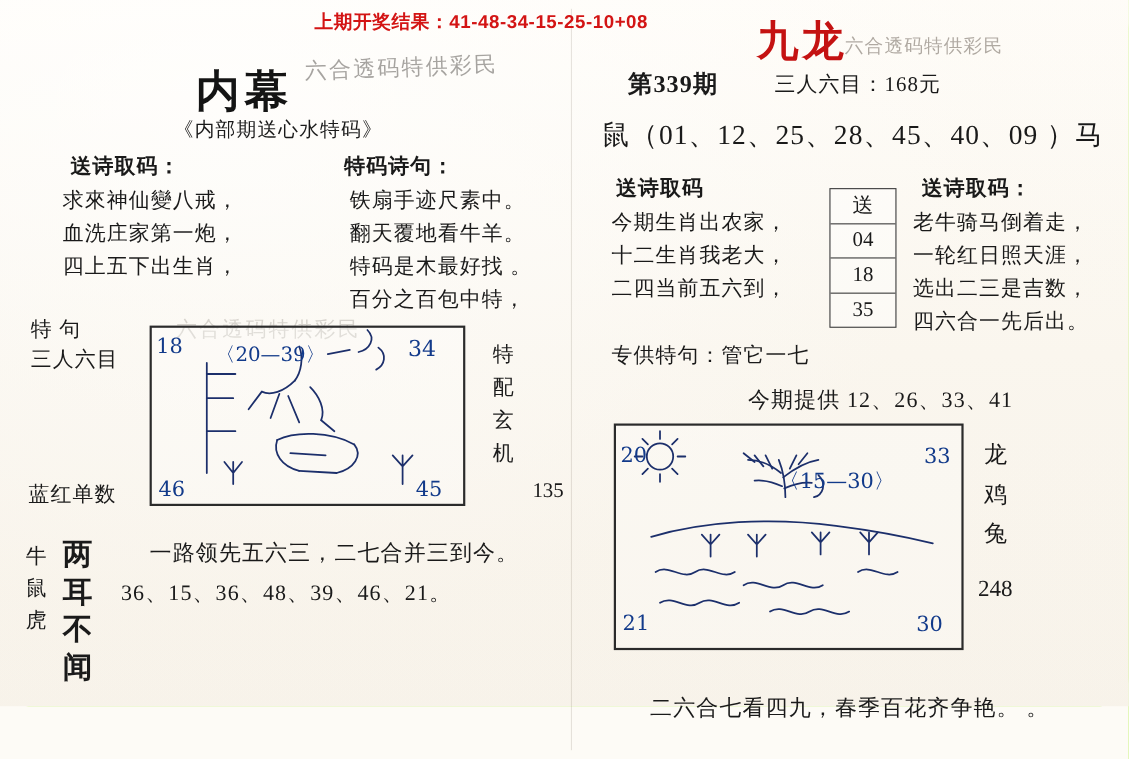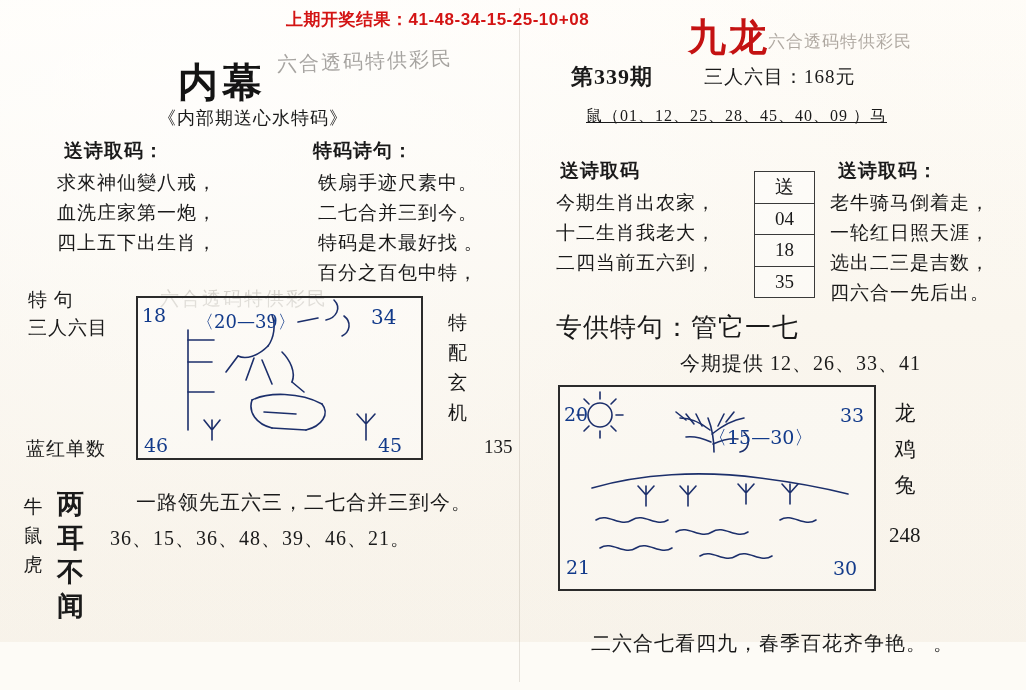--- a/index.html
+++ b/index.html
@@ -103,26 +103,25 @@
   }
   .price {
     position: absolute;
     left: 704px;
     top: 64px;
     font-size: 19px;
     letter-spacing: 1px;
   }
   .zodiac-row {
     position: absolute;
-    left: 586px;
+    left: 547px;
     top: 106px;
-    font-size: 16px;
-    letter-spacing: 1px;
-    white-space: nowrap;
-    text-decoration: underline;
+    font-size: 25px;
+    letter-spacing: 1px;
+    white-space: nowrap;
   }
 
   
   .left-title {
     position: absolute;
     left: 158px;
     top: 106px;
     font-size: 18px;
     letter-spacing: 1px;
   }
@@ -258,21 +257,21 @@
 
   
   .r-head-1 { left: 560px; top: 158px; }
   .r-head-2 { left: 838px; top: 158px; }
   .r-verse-1 { left: 556px; top: 188px; }
   .r-verse-2 { left: 830px; top: 188px; }
   .r-special {
     position: absolute;
     left: 556px;
     top: 310px;
-    font-size: 26px;
+    font-size: 19px;
     letter-spacing: 1px;
     white-space: nowrap;
   }
   .r-provide {
     position: absolute;
     left: 680px;
     top: 350px;
     font-size: 20px;
     letter-spacing: 1px;
     white-space: nowrap;
@@ -363,21 +362,21 @@
   <div class="col-head l-head-1">送诗取码：</div>
   <div class="verse l-verse-1">
     <div>求來神仙變八戒，</div>
     <div>血洗庄家第一炮，</div>
     <div>四上五下出生肖，</div>
   </div>
 
   <div class="col-head l-head-2">特码诗句：</div>
   <div class="verse l-verse-2">
     <div>铁扇手迹尺素中。</div>
-    <div>二七合并三到今。</div>
+    <div>翻天覆地看牛羊。</div>
     <div>特码是木最好找 。</div>
     <div>百分之百包中特，</div>
   </div>
 
   <div class="te-ju">
     <div>特 句</div>
     <div>三人六目</div>
   </div>
 
   <div class="ghost-left">六合透码特供彩民</div>

